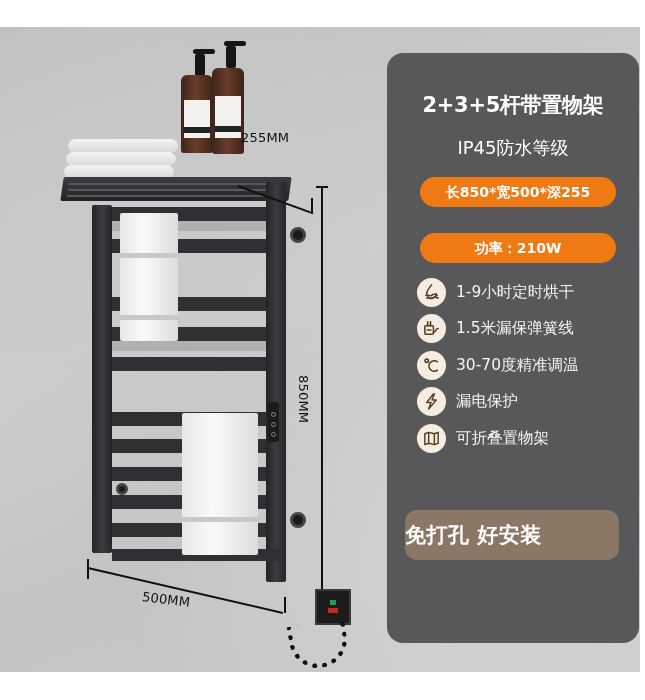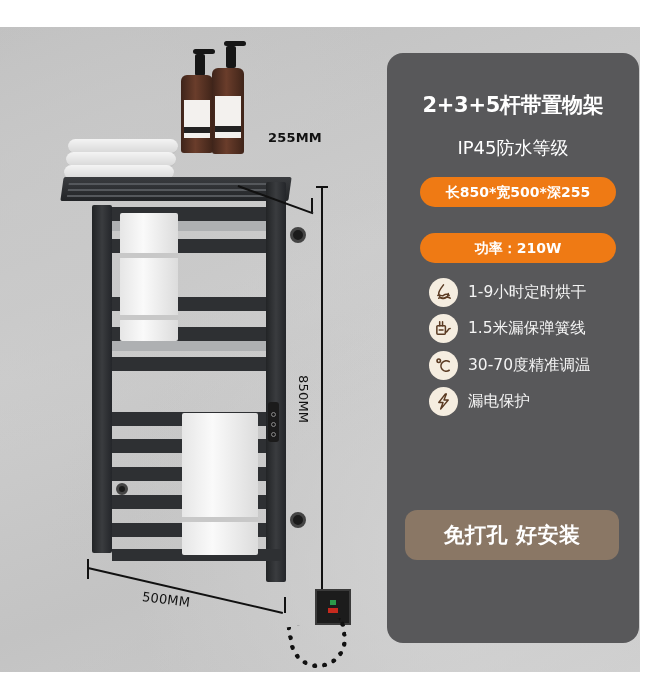--- a/index.html
+++ b/index.html
@@ -72,33 +72,33 @@
     font-size: 18px; font-weight: normal;
   }
   .pill {
     position: absolute; left: 33px; width: 196px; height: 30px; border-radius: 15px;
     background: #ef7a14; color: #ffffff; text-align: center; line-height: 30px;
     font-size: 14px; font-weight: bold;
   }
   .pill.p1 { top: 124px; }
   .pill.p2 { top: 180px; }
 
-  .features { position: absolute; left: 42px; top: 221px; width: 210px; }
+  .features { position: absolute; left: 30px; top: 221px; width: 210px; }
   .feature { display: flex; align-items: center; height: 36.5px; }
   .feat-icon {
     width: 29px; height: 29px; border-radius: 50%; background: #f5ede0; color: #5a3a22;
     display: flex; align-items: center; justify-content: center; flex: 0 0 29px;
     font-size: 14px; font-weight: bold;
   }
   .feat-icon svg { width: 19px; height: 19px; }
   .feat-text { margin-left: 10px; font-size: 15.5px; color: #f4f4f4; white-space: nowrap; }
 
   .install {
     position: absolute; left: 18px; top: 457px; width: 214px; height: 50px; border-radius: 12px;
-    background: #8a7765; color: #ffffff; text-align: center; line-height: 50px;
+    background: #8a7765; color: #ffffff; line-height: 50px;
     font-size: 21px; font-weight: bold; letter-spacing: 0.5px;
   }
   .model {
     position: absolute; left: 0; right: 0; top: 523px; text-align: center;
     font-size: 18px; font-weight: bold; color: #ffffff; letter-spacing: 0.3px;
   }
 </style>
 </head>
 <body>
 
@@ -164,21 +164,21 @@
     <div class="ctrl-dot" style="top:20px;"></div>
     <div class="ctrl-dot" style="top:30px;"></div>
   </div>
 
   <div class="wall-mount" style="left:290px;top:200px;"></div>
   <div class="wall-mount" style="left:290px;top:485px;"></div>
   <div class="wall-mount" style="left:116px;top:456px;width:12px;height:12px;"></div>
 
   <div class="dim-line" style="left:238px;top:158px;width:80px;height:1.5px;transform:rotate(20deg);transform-origin:left center;"></div>
   <div class="dim-line" style="left:311px;top:171px;width:1.5px;height:14px;"></div>
-  <div class="dim-label" style="left:268px;top:103px;font-weight:bold;">255MM</div>
+  <div class="dim-label" style="left:241px;top:103px;">255MM</div>
 
   <div class="dim-line" style="left:321px;top:159px;width:1.5px;height:424px;"></div>
   <div class="dim-line" style="left:316px;top:159px;width:12px;height:1.5px;"></div>
   <div class="dim-label" style="left:311px;top:348px;transform:rotate(90deg);transform-origin:left top;">850MM</div>
 
   <div class="dim-line" style="left:87px;top:532px;width:1.5px;height:20px;"></div>
   <div class="dim-line" style="left:88px;top:540px;width:200px;height:1.5px;transform:rotate(13deg);transform-origin:left center;"></div>
   <div class="dim-line" style="left:284px;top:570px;width:1.5px;height:16px;"></div>
   <div class="dim-label" style="left:142px;top:565px;transform:rotate(7deg);">500MM</div>
 
@@ -226,16 +226,25 @@
       <span class="feat-text">30-70度精准调温</span>
     </div>
     <div class="feature">
       <span class="feat-icon">
         <svg viewBox="0 0 20 20" fill="none" stroke="#5a3a22" stroke-width="1.5" stroke-linejoin="round">
           <path d="M12 2 L5 11 H9.5 L7 18 L15 8.5 H10.5 L13 2 Z"></path>
         </svg>
       </span>
       <span class="feat-text">漏电保护</span>
     </div>
+    <div class="feature">
+      <span class="feat-icon">
+        <svg viewBox="0 0 20 20" fill="none" stroke="#5a3a22" stroke-width="1.5" stroke-linejoin="round">
+          <path d="M3 5 L7 3.5 L13 5 L17 3.5 V15 L13 16.5 L7 15 L3 16.5 Z"></path>
+          <path d="M7 3.5 V15 M13 5 V16.5"></path>
+        </svg>
+      </span>
+      <span class="feat-text">可折叠置物架</span>
+    </div>
   </div>
 
   <div class="install">免打孔 好安装</div>
 </div>
 
 </body></html>

